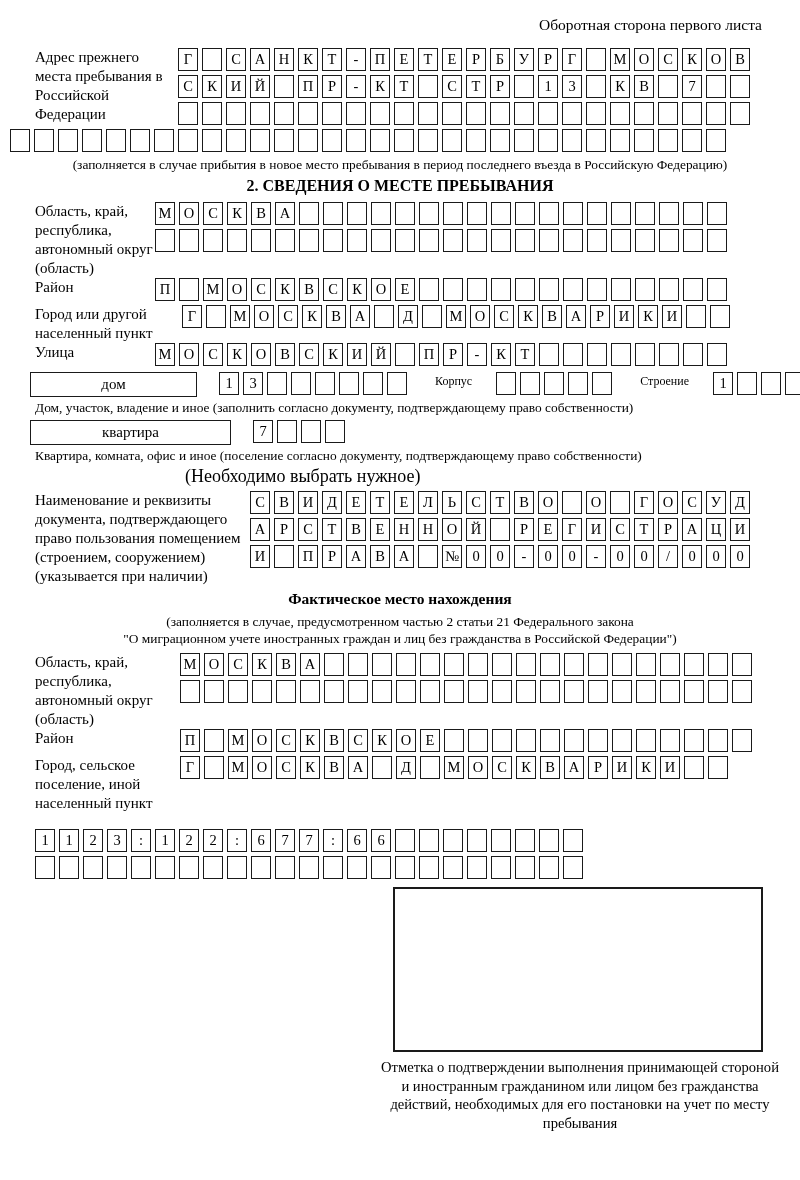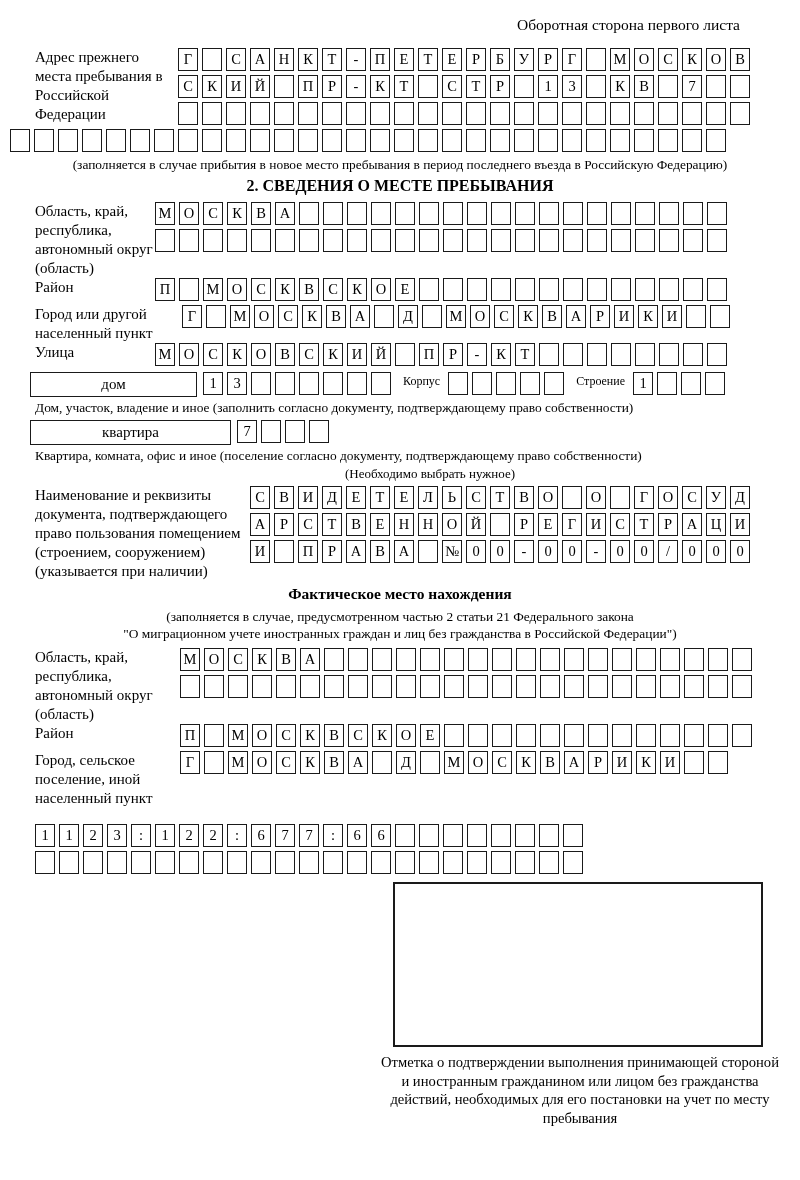--- a/index.html
+++ b/index.html
@@ -1,42 +1,42 @@
 <!DOCTYPE html>
 <html><head>
 <meta charset="utf-8">
 <style>
   html,body{margin:0;padding:0;background:#fff;color:#000;}
   body{font-family:"Liberation Serif", serif;}
   .page{width:800px;height:1180px;box-sizing:border-box;padding-top:16px;overflow:hidden;position:relative;background:#fff;}
-  .hdr{text-align:right;padding-right:60px;font-size:15.5px;margin-bottom:14px;}
+  .hdr{text-align:right;padding-right:38px;font-size:15.5px;margin-bottom:14px;}
   .grp{display:flex;margin-left:35px;align-items:flex-start;}
   .lbl{font-size:15px;line-height:19px;flex:none;}
   .w143{width:143px;} .w120{width:120px;} .w147{width:147px;} .w215{width:215px;} .w145{width:145px;}
   .rows{flex:none;}
   .boxes{display:flex;margin-bottom:4px;}
   .cbox{width:20px;height:23px;border:1.5px solid #1a1a1a;margin-right:4px;flex:none;
         display:flex;align-items:center;justify-content:center;font-size:14.5px;box-sizing:border-box;background:#fff;}
   .fullrow{margin-left:10px;}
   .cap{font-size:13.4px;line-height:17px;}
   .cap-center{text-align:center;}
   .cap-left{margin-left:35px;}
   .sec-title{font-weight:bold;text-align:center;font-size:16px;margin:4px 0 7px 0;}
   .sub-title{font-weight:bold;text-align:center;font-size:15.5px;margin:4px 0 5px 0;}
-  .domrow{display:flex;margin-left:30px;align-items:flex-start;margin-top:2px;}
+  .domrow{display:flex;margin-left:30px;align-items:flex-start;margin-top:2px;gap:16px;}
   .bigbox{border:1.5px solid #1a1a1a;height:23px;box-sizing:content-box;display:flex;align-items:center;justify-content:center;
           font-size:15px;flex:none;margin-right:6px;}
   .bb-dom{width:165px;} .bb-kv{width:199px;}
   .inl{font-size:12px;margin:2px 8px 0 8px;flex:none;}
   .mesto{display:flex;align-items:center;margin-left:35px;margin-top:6px;}
   .mlabel{font-size:15px;flex:none;}
   .chk{width:22px;height:25px;border:1.5px solid #1a1a1a;box-sizing:border-box;display:flex;align-items:center;justify-content:center;
        font-size:15px;margin:0 12px;flex:none;background:#fff;}
   .optlbl{font-size:15px;flex:none;}
-  .note{margin-left:185px;width:330px;text-align:right;font-size:13px;margin-top:2px;}
+  .note{margin-left:185px;width:330px;text-align:left;font-size:18px;margin-top:2px;}
   .mt4{margin-top:4px;} .mt6{margin-top:6px;}
   .stamp{width:370px;height:165px;border:2px solid #1a1a1a;margin-left:393px;margin-top:4px;box-sizing:border-box;background:#fff;}
   .stampcap{width:400px;margin-left:380px;text-align:center;font-size:14.6px;line-height:18.5px;margin-top:6px;}
   .kadrows{margin-top:16px;}
 </style>
 </head>
 <body>
 
 <div class="page">
 

